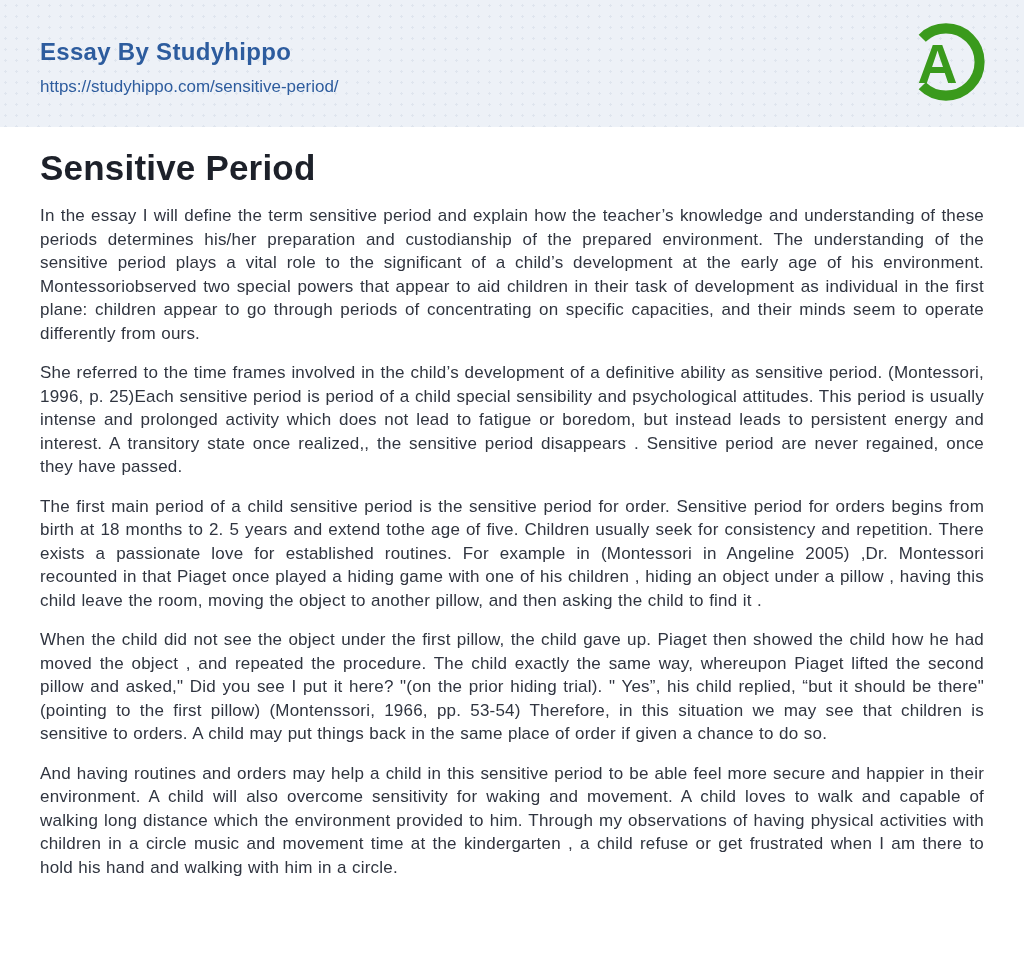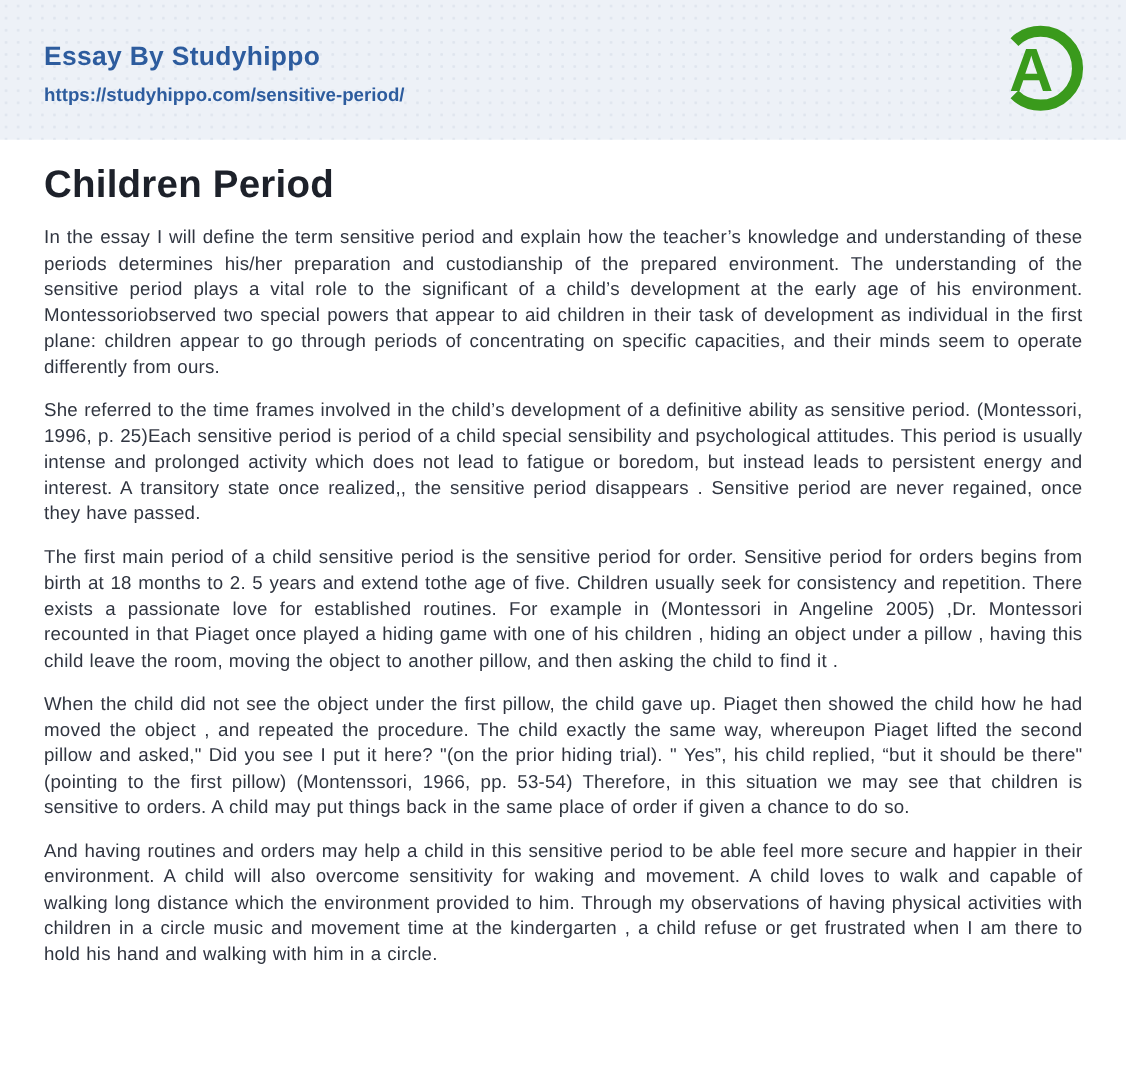--- a/index.html
+++ b/index.html
@@ -30,21 +30,20 @@
     letter-spacing: 0.3px;
     line-height: 1.2;
   }
   .header-url {
     display: inline-block;
     margin-top: 10px;
     font-size: 17px;
     color: #2d5c9e;
     text-decoration: none;
     cursor: pointer;
-    font-weight: bold;
   }
   .logo {
     position: absolute;
     top: 20px;
     right: 36px;
     width: 84px;
     height: 84px;
   }
   .article {
     padding: 0 40px;
@@ -77,20 +76,20 @@
   <div class="header-title">Essay By Studyhippo</div>
   <a class="header-url">https://studyhippo.com/sensitive-period/</a>
 
   <svg class="logo" viewBox="0 0 100 100" aria-hidden="true">
     <path d="M 21.7 21.7 A 40 40 0 1 1 21.7 78.3" fill="none" stroke="#3a9a1c" stroke-width="12" stroke-linecap="butt"></path>
     <text x="40" y="75" text-anchor="middle" font-family="Liberation Sans, sans-serif" font-size="66" font-weight="700" fill="#3a9a1c">A</text>
   </svg>
 </div>
 
 <div class="article">
-  <h1 class="article-title">Children Period</h1>
+  <h1 class="article-title">Sensitive Period</h1>
 
   <p>In the essay I will define the term sensitive period and explain how the teacher’s knowledge and understanding of these periods determines his/her preparation and custodianship of the prepared environment. The understanding of the sensitive period plays a vital role to the significant of a child’s development at the early age of his environment. Montessoriobserved two special powers that appear to aid children in their task of development as individual in the first plane: children appear to go through periods of concentrating on specific capacities, and their minds seem to operate differently from ours.</p>
   <p>She referred to the time frames involved in the child’s development of a definitive ability as sensitive period. (Montessori, 1996, p. 25)Each sensitive period is period of a child special sensibility and psychological attitudes. This period is usually intense and prolonged activity which does not lead to fatigue or boredom, but instead leads to persistent energy and interest. A transitory state once realized,, the sensitive period disappears . Sensitive period are never regained, once they have passed.</p>
   <p>The first main period of a child sensitive period is the sensitive period for order. Sensitive period for orders begins from birth at 18 months to 2. 5 years and extend tothe age of five. Children usually seek for consistency and repetition. There exists a passionate love for established routines. For example in (Montessori in Angeline 2005) ,Dr. Montessori recounted in that Piaget once played a hiding game with one of his children , hiding an object under a pillow , having this child leave the room, moving the object to another pillow, and then asking the child to find it .</p>
   <p>When the child did not see the object under the first pillow, the child gave up. Piaget then showed the child how he had moved the object , and repeated the procedure. The child exactly the same way, whereupon Piaget lifted the second pillow and asked," Did you see I put it here? "(on the prior hiding trial). " Yes”, his child replied, “but it should be there" (pointing to the first pillow) (Montenssori, 1966, pp. 53-54) Therefore, in this situation we may see that children is sensitive to orders. A child may put things back in the same place of order if given a chance to do so.</p>
   <p>And having routines and orders may help a child in this sensitive period to be able feel more secure and happier in their environment. A child will also overcome sensitivity for waking and movement. A child loves to walk and capable of walking long distance which the environment provided to him. Through my observations of having physical activities with children in a circle music and movement time at the kindergarten , a child refuse or get frustrated when I am there to hold his hand and walking with him in a circle.</p>
 </div>
 
 </body></html>

